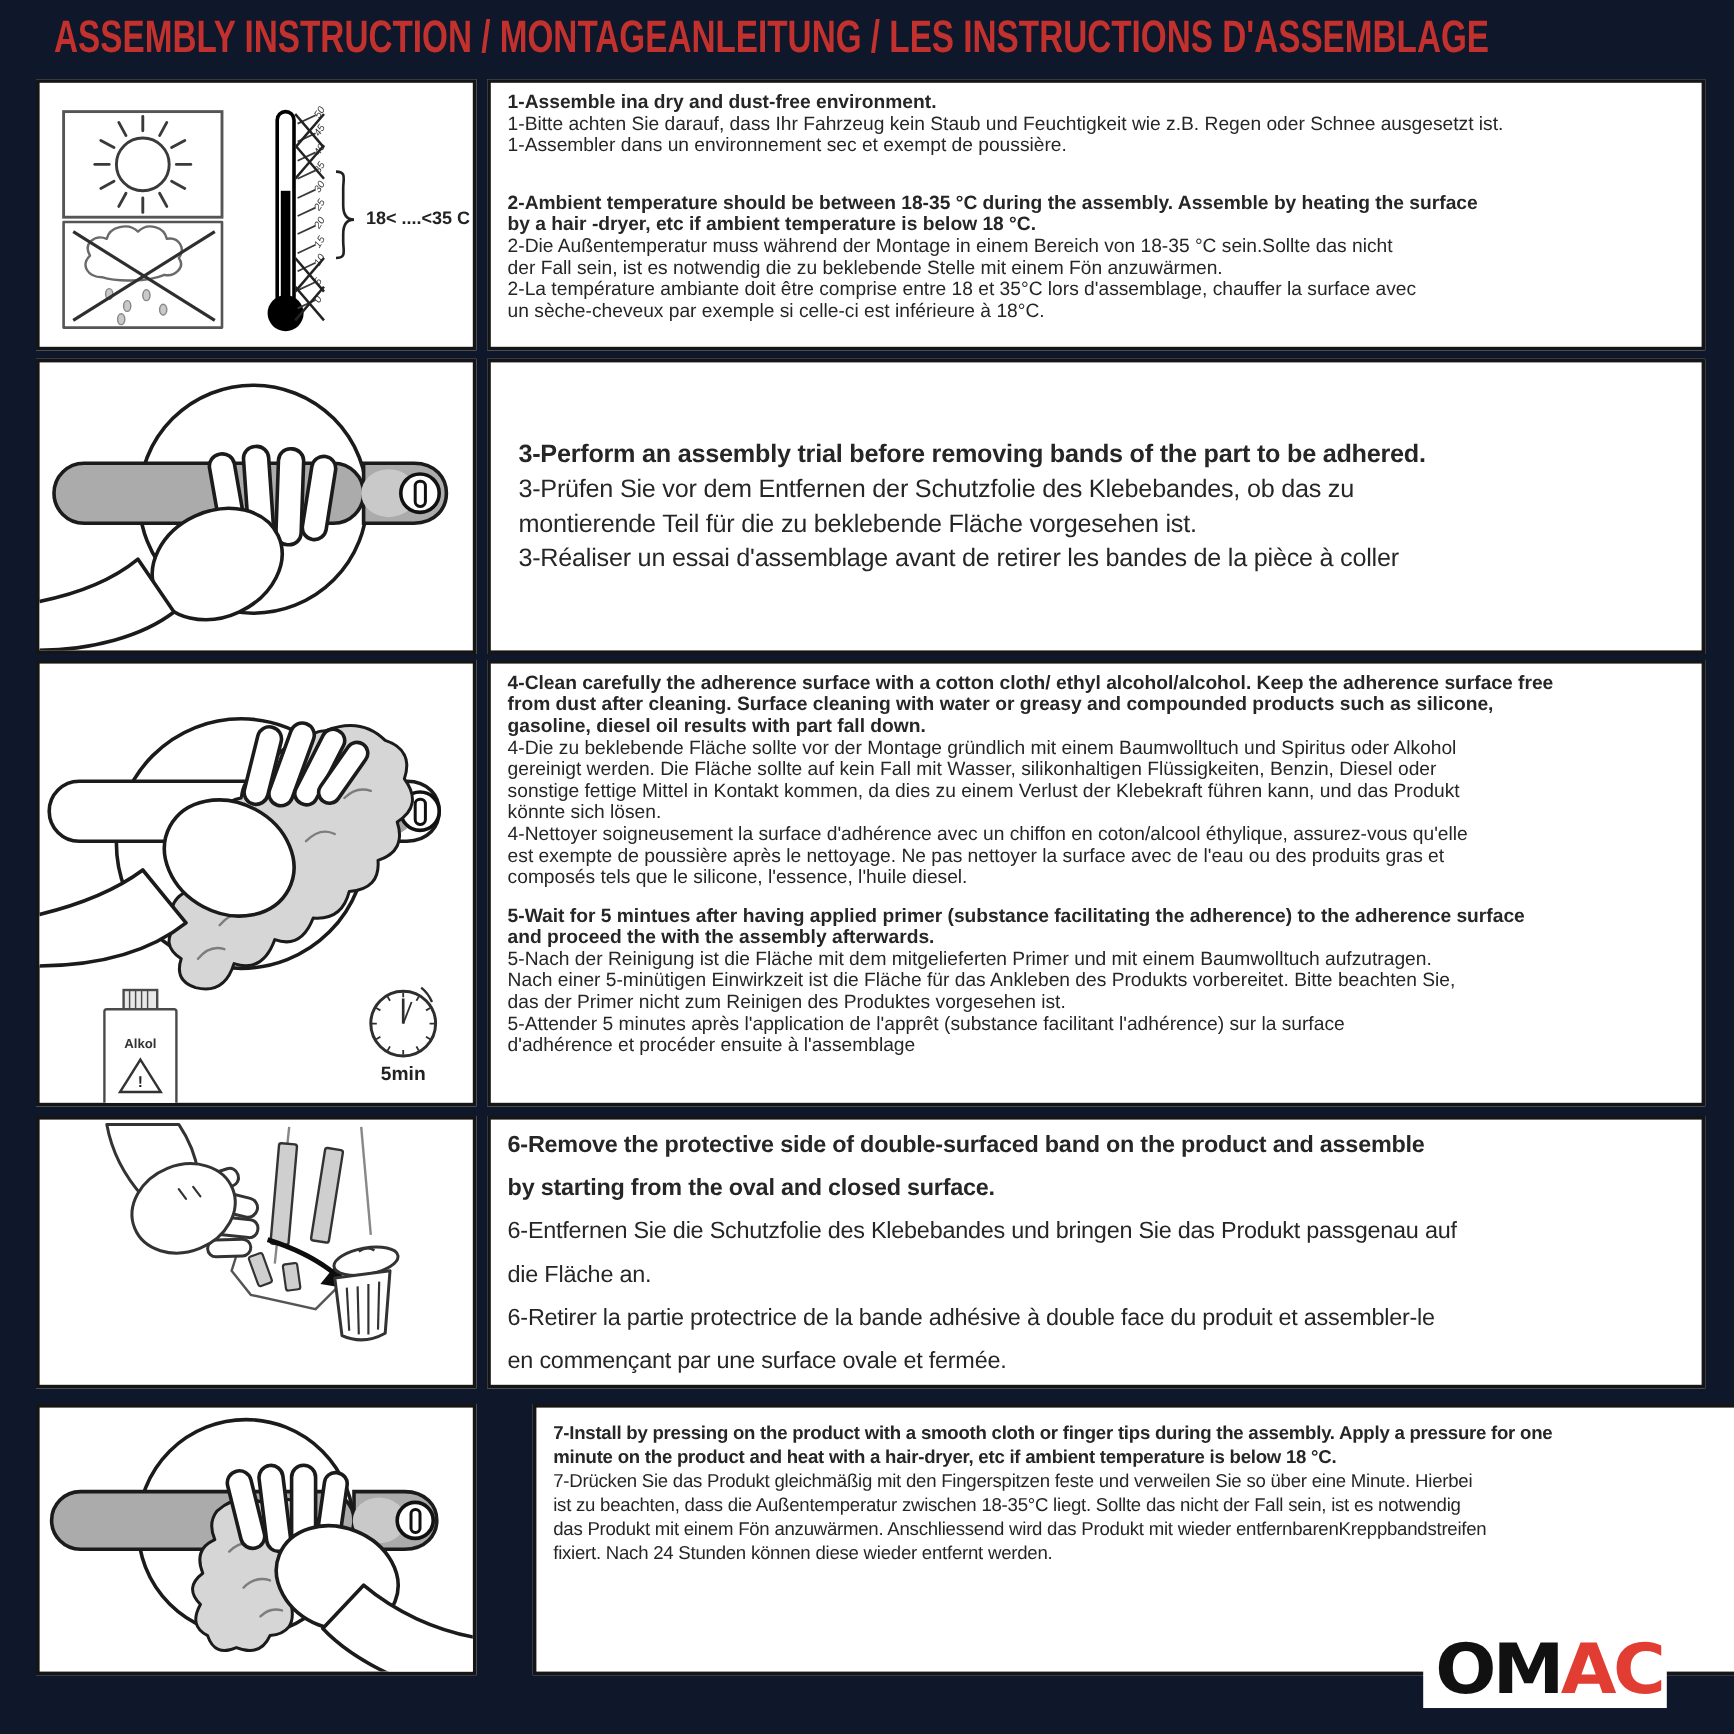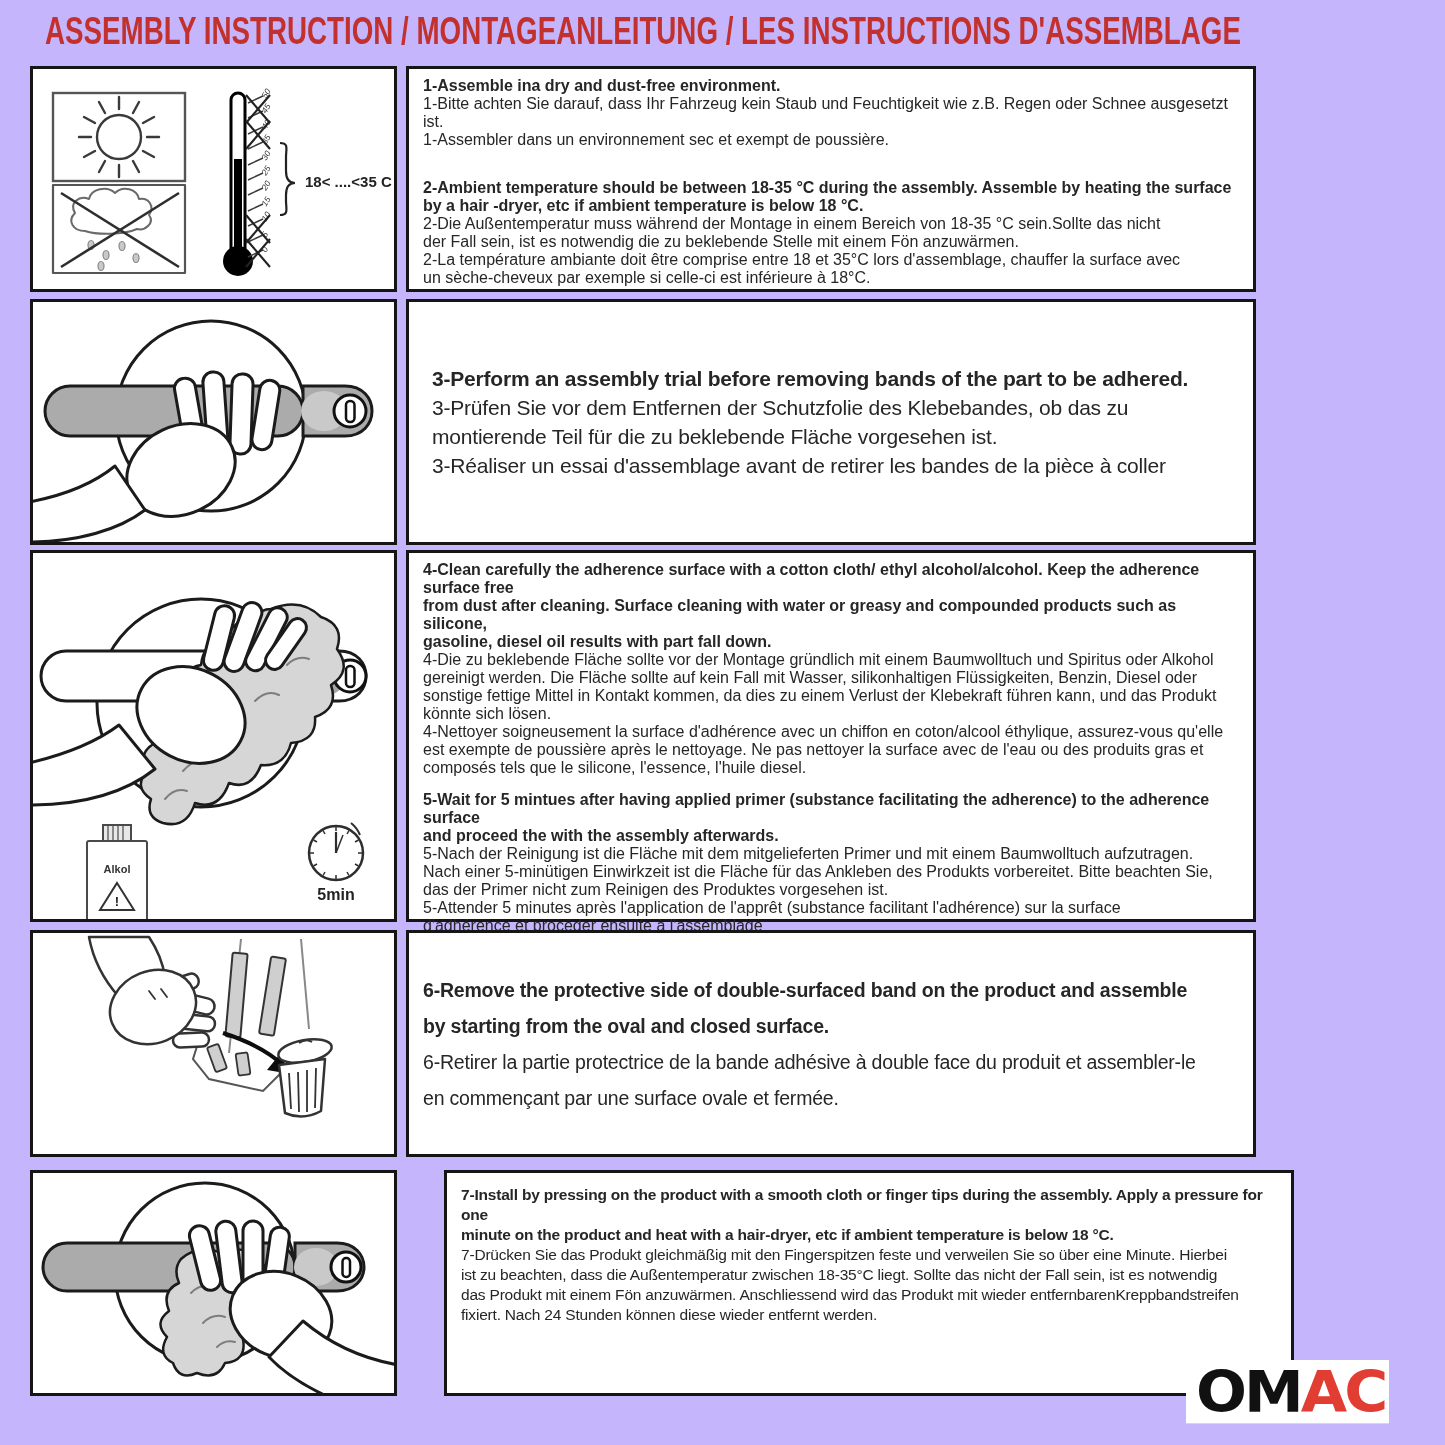--- a/index.html
+++ b/index.html
@@ -1,23 +1,23 @@
 <!DOCTYPE html>
 <html><head>
 <meta charset="utf-8">
 <style>
   html,body{margin:0;padding:0;background:#fff;}
-  .page{position:relative;width:1445px;height:1445px;background:#c4b5fd;
+  .page{position:relative;width:1445px;height:1445px;background:#0f172a;
         font-family:"Liberation Sans",sans-serif;color:#262626;overflow:hidden;}
   .title{position:absolute;left:45px;top:10px;margin:0;font-size:38px;font-weight:800;
          color:#c2312d;white-space:nowrap;transform:scaleX(.73);transform-origin:left top;
          letter-spacing:0px;}
   .box{position:absolute;border:3px solid #151515;background:#fff;box-sizing:border-box;}
   .illus{left:30px;width:367px;}
-  .textbox{left:406px;width:850px;padding:8px 10px 0 14px;}
+  .textbox{left:406px;width:1015px;padding:8px 10px 0 14px;}
   .sec p{margin:0;white-space:pre-line;}
   .en{font-weight:bold;}
   .r5text{font-size:15.5px;line-height:20px;letter-spacing:-.2px;margin-left:38px;}
   .gap{margin-top:30px;}
   .gap2{margin-top:14px;}
   .vcenter{display:flex;flex-direction:column;justify-content:center;padding-top:0;}
   .r2text{font-size:21px;line-height:29px;letter-spacing:-.2px;padding-left:23px;}
   .r4text{font-size:19.5px;line-height:36px;letter-spacing:-.2px;}
   .logo{position:absolute;left:1186px;top:1360px;height:66px;padding:0 4px 0 10px;background:#fff;
         z-index:5;display:flex;align-items:center;font-family:"DejaVu Sans",sans-serif;
@@ -276,20 +276,22 @@
           <path d="M274,137 L274,179"></path>
             <path d="M283,135 L282,175"></path>
         </g>
       </g>
     </svg>
   </div>
   <div class="box textbox vcenter r4text" style="top:930px;height:227px;">
     <div class="sec">
       <p class="en">6-Remove the protective side of double-surfaced band on the product and assemble
 by starting from the oval and closed surface.</p>
+      <p>6-Entfernen Sie die Schutzfolie des Klebebandes und bringen Sie das Produkt passgenau auf
+die Fläche an.</p>
       <p>6-Retirer la partie protectrice de la bande adhésive à double face du produit et assembler-le
 en commençant par une surface ovale et fermée.</p>
     </div>
   </div>
 
   <div class="box illus" style="top:1170px;height:226px;">
     <svg width="361" height="220" viewBox="0 0 361 220">
       <circle cx="172" cy="100" r="90" fill="#fff" stroke="#1b1b1b" stroke-width="3"></circle>
       <g>
         <rect x="10" y="70" width="252" height="48" rx="24" fill="#ababab" stroke="#1b1b1b" stroke-width="3"></rect>

